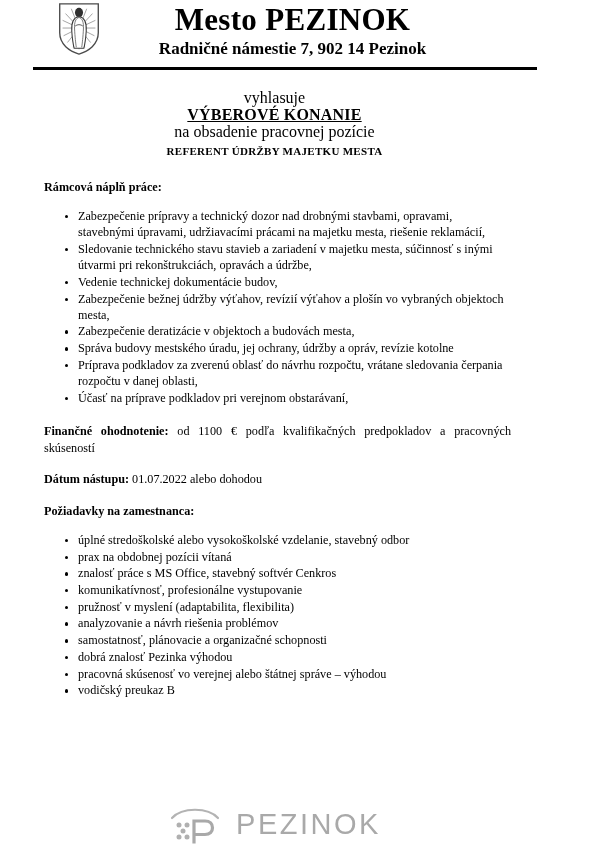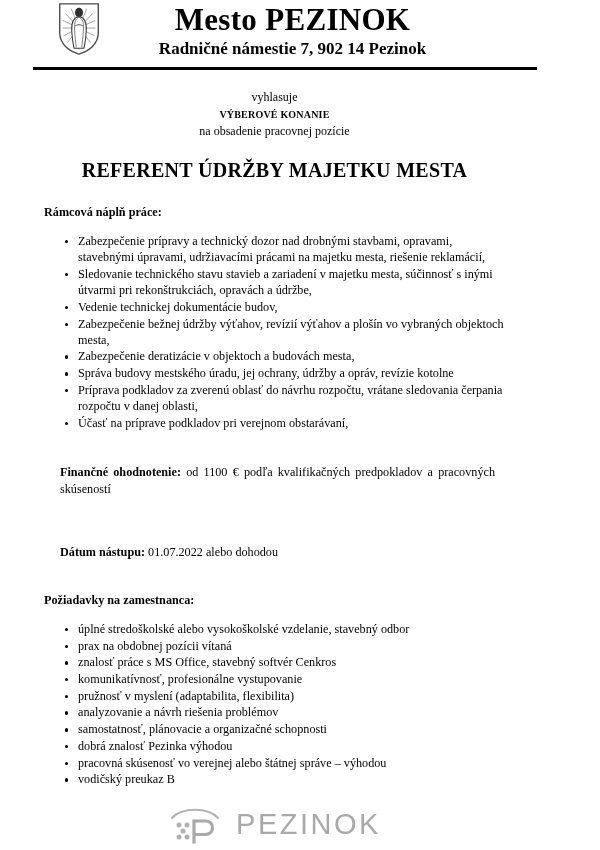--- a/index.html
+++ b/index.html
@@ -63,35 +63,36 @@
     background: #000000;
     margin: 3px 12px 0 33px;
   }
 
   
   .announce {
     text-align: center;
     margin-top: 20px;
   }
   .announce .line-small {
-    font-size: 12px;
+    font-size: 16px;
     line-height: 15px;
   }
   .announce .line-big {
-    font-size: 10px;
+    font-size: 16px;
     font-weight: bold;
     line-height: 19px;
     letter-spacing: 0.2px;
+    text-decoration: underline;
   }
   .position-title {
     text-align: center;
-    font-size: 20px;
+    font-size: 11px;
     font-weight: bold;
     letter-spacing: 0.3px;
-    margin-top: 20px;
+    margin-top: 6px;
   }
 
   
   .content {
     margin-top: 22px;
     padding-left: 44px;
     padding-right: 38px;
   }
   .section-heading {
     font-size: 12.2px;
@@ -117,21 +118,21 @@
     left: 21px;
     top: 7px;
     width: 3.4px;
     height: 3.4px;
     background: #000000;
     border-radius: 50%;
   }
   .para {
     font-size: 12.2px;
     line-height: 16.5px;
-    margin: 16px;
+    margin: 0;
   }
   .para.justify {
     text-align: justify;
     text-justify: inter-word;
   }
   .para b { font-weight: bold; }
   .gap-lg { height: 17px; }
   .gap-md { height: 15px; }
 
   

